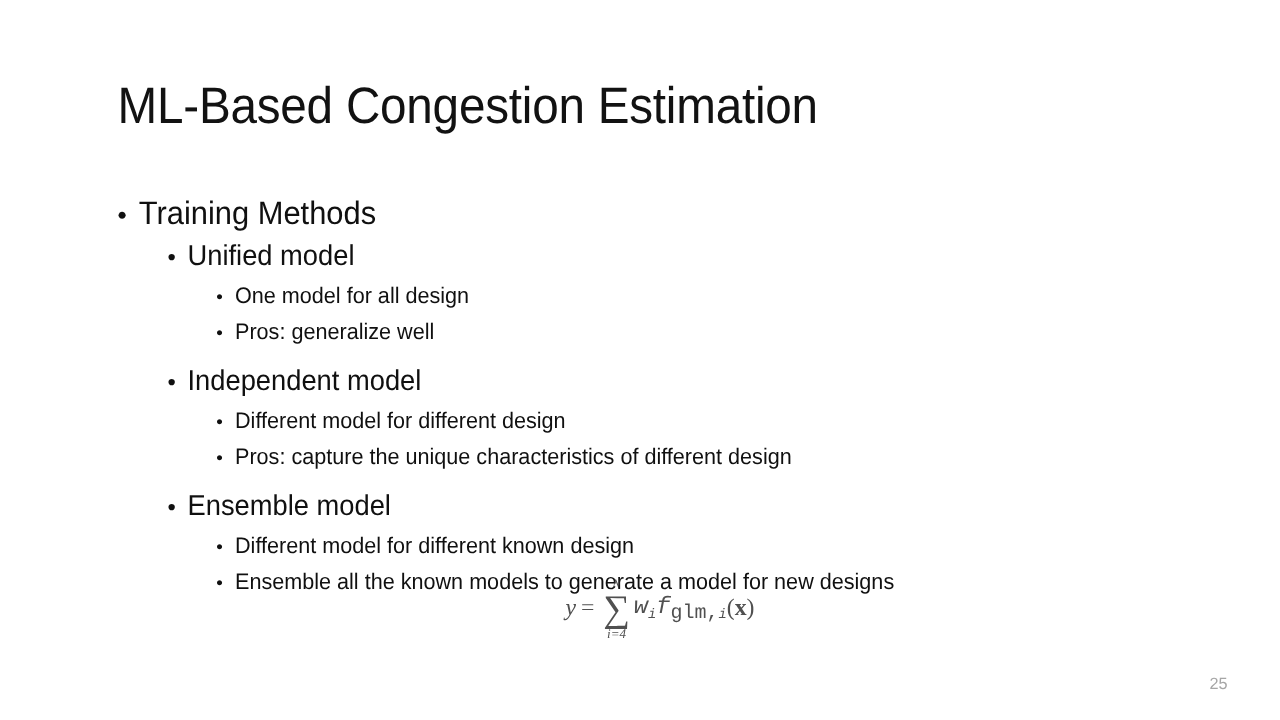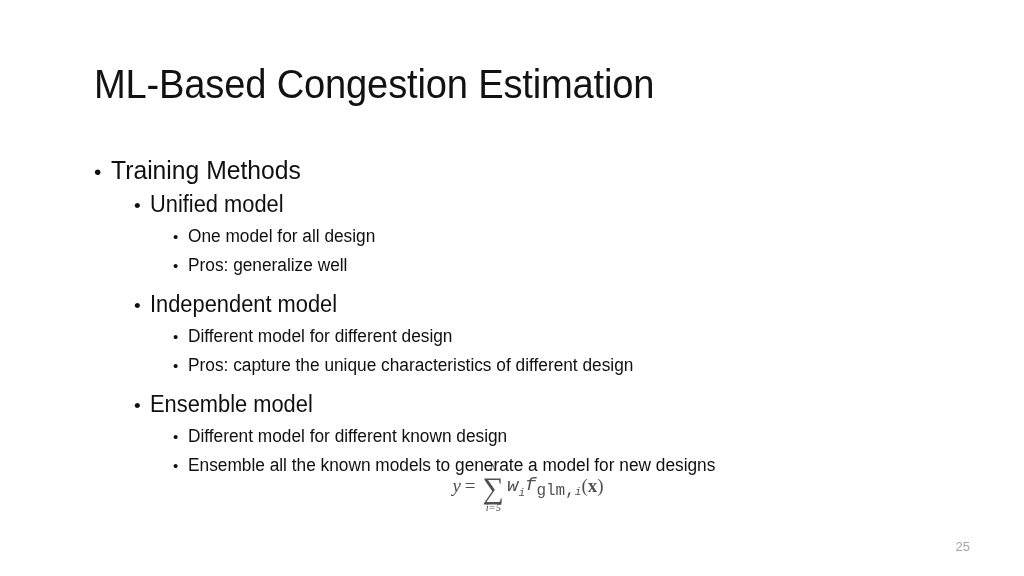--- a/index.html
+++ b/index.html
@@ -148,21 +148,21 @@
   }
   .eq-vec {
     font-weight: bold;
     font-style: normal;
   }
   .eq-paren { font-style: normal; }
 
   
   .page-number {
     position: absolute;
-    right: 54px;
+    right: 42px;
     top: 539px;
     font-size: 13px;
     color: #a6a6a6;
     font-family: "Liberation Sans", sans-serif;
   }
 </style>
 </head>
 <body>
 
 <div class="slide">
@@ -225,20 +225,20 @@
       <span class="bullet-text">Ensemble all the known models to generate a model for new designs</span>
     </div>
 
   </div>
 
   <div class="equation-block">
     <span class="equation">
       <span class="eq-var">y</span><span class="eq-op">=</span><span class="eq-sum-wrap">
         <span class="eq-lim">N</span>
         <span class="eq-sigma">∑</span>
-        <span class="eq-lim">i=5</span>
+        <span class="eq-lim">i=4</span>
       </span><span class="eq-term"><span class="eq-var">w</span><span class="eq-sub">i</span></span><span class="eq-term"><span class="eq-var">f</span><span class="eq-sub-roman">glm,</span><span class="eq-sub">i</span></span><span class="eq-paren">(</span><span class="eq-vec">x</span><span class="eq-paren">)</span>
     </span>
   </div>
 
   <div class="page-number">25</div>
 
 </div>
 
 </body></html>

